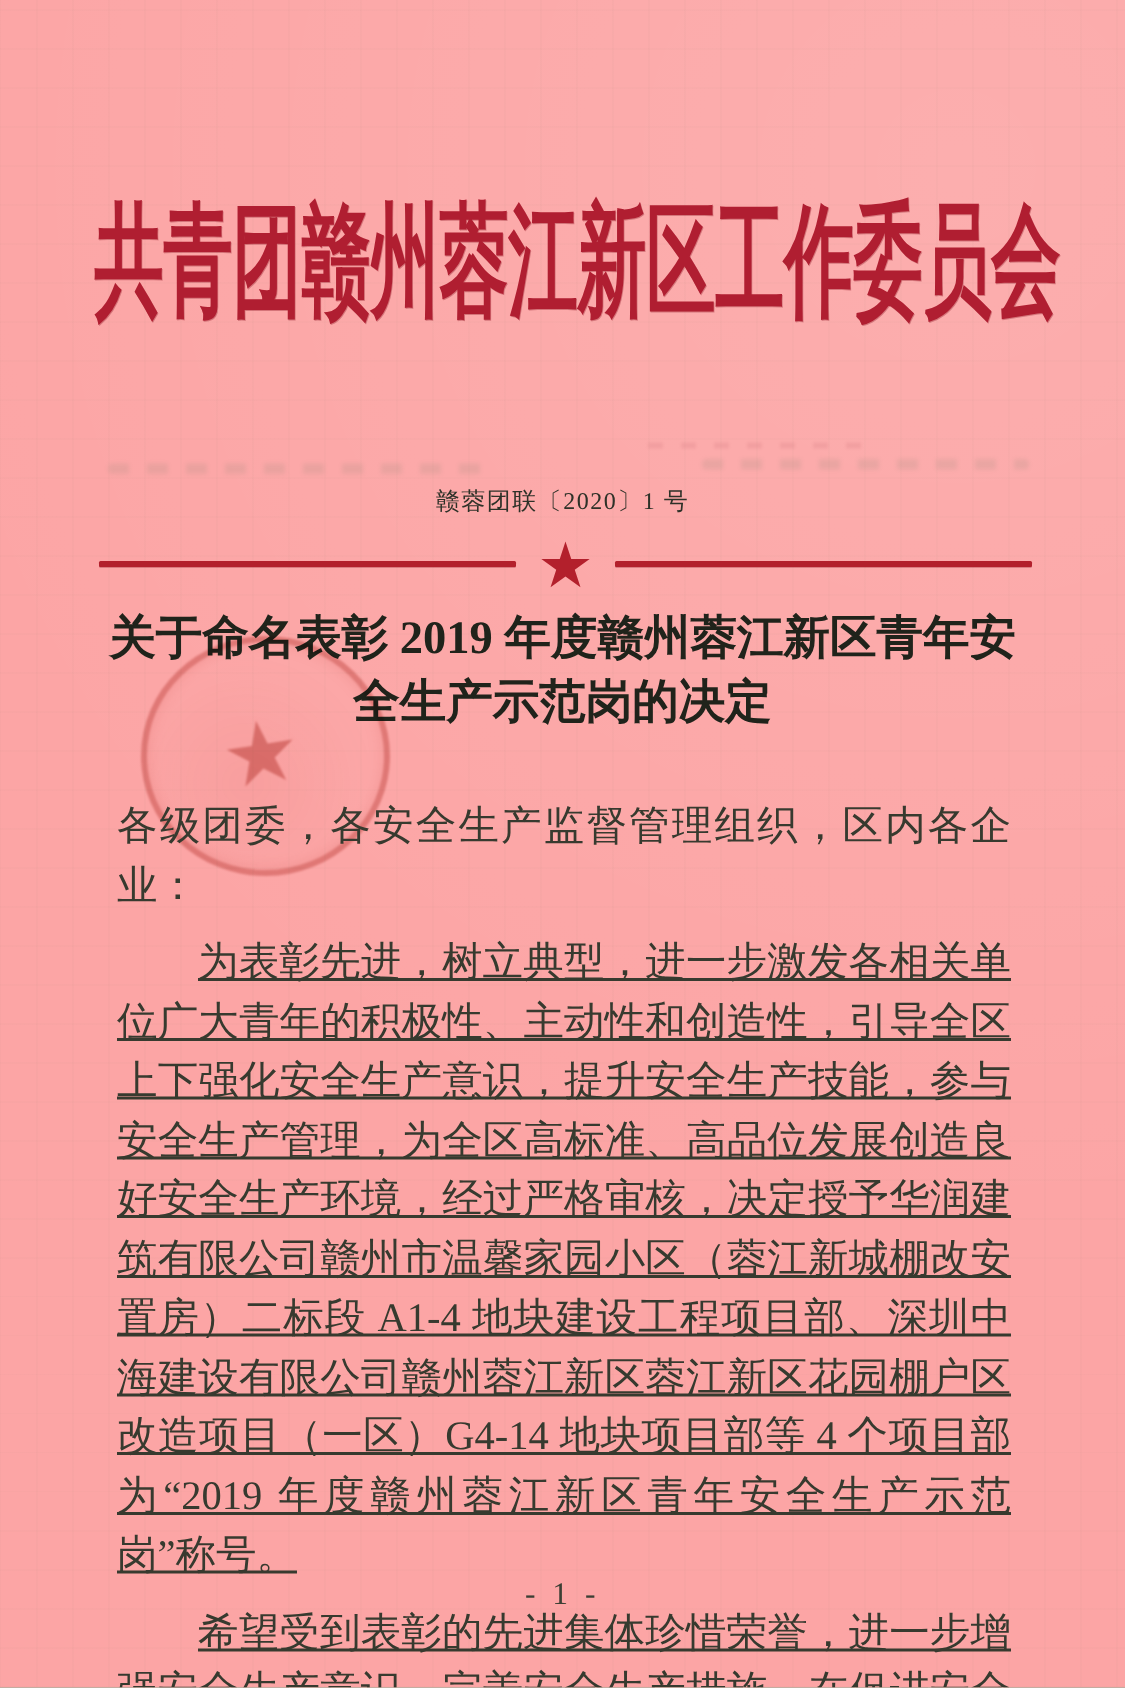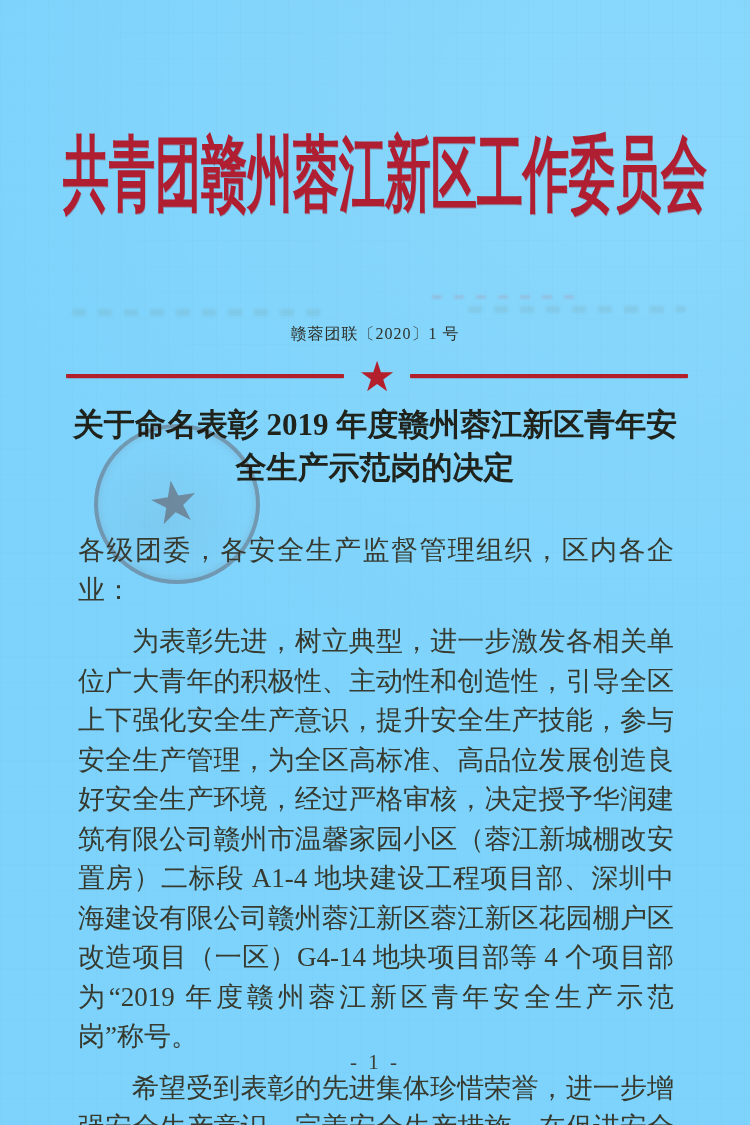--- a/index.html
+++ b/index.html
@@ -1,20 +1,20 @@
 <!DOCTYPE html>
 <html><head>
 <meta charset="utf-8">
 <style>
   html,body { margin:0; padding:0; background:#9aa391; }
   .page {
     position:relative;
     width:750px; height:1125px;
     margin:0 auto;
-    background:#7dd3fc;
+    background:#fca5a5;
     overflow:hidden;
     font-family:"Liberation Serif","DejaVu Serif",serif;
   }
   
   .page::before {
     content:"";
     position:absolute; inset:0;
     background:
       repeating-linear-gradient(90deg, rgba(90,110,80,0.025) 0 1px, transparent 1px 24px),
       repeating-linear-gradient(0deg, rgba(90,110,80,0.02) 0 1px, transparent 1px 26px),
@@ -83,21 +83,21 @@
     color:rgba(188,86,76,0.5);
   }
 
   
   .body-text {
     position:absolute; top:519px; left:66px; width:620px;
     font-size:27px; line-height:39.5px; color:#373a2f;
     text-align:justify;
   }
   .body-text p { margin:12px; }
-  .body-text p.indent { text-indent:2em; }
+  .body-text p.indent { text-indent:2em;text-decoration:underline; }
 
   
   .page-number {
     position:absolute; top:1050px; left:0; width:100%;
     text-align:center; font-size:21px; color:#3c3f34; letter-spacing:3px;
   }
 
   
   .bleed {
     position:absolute; height:7px; border-radius:3px;

